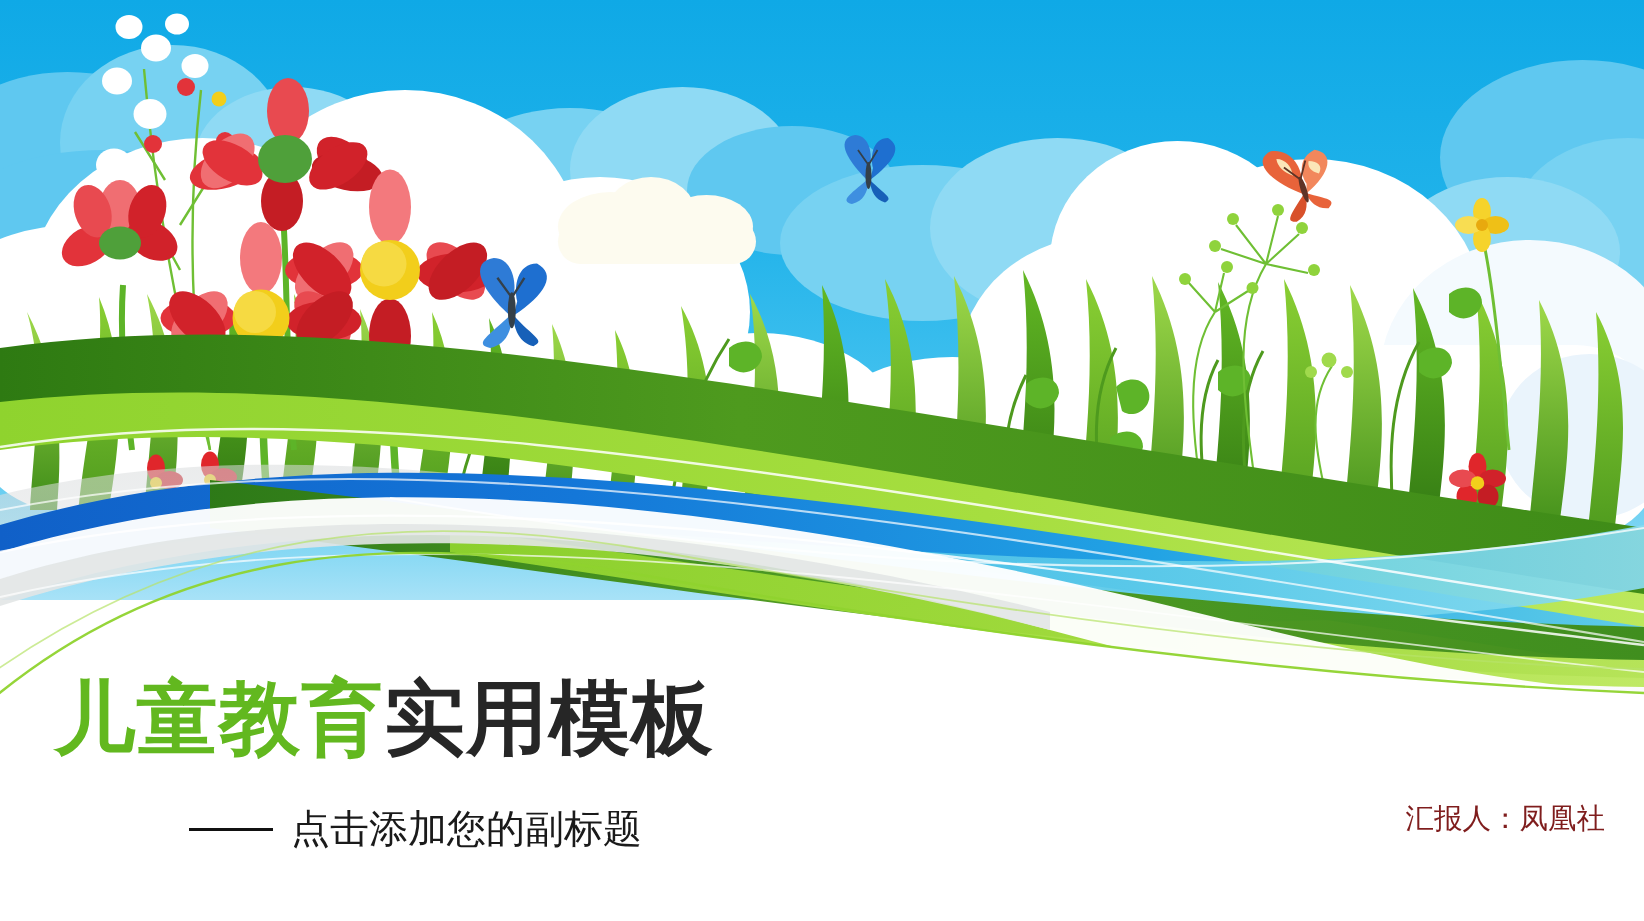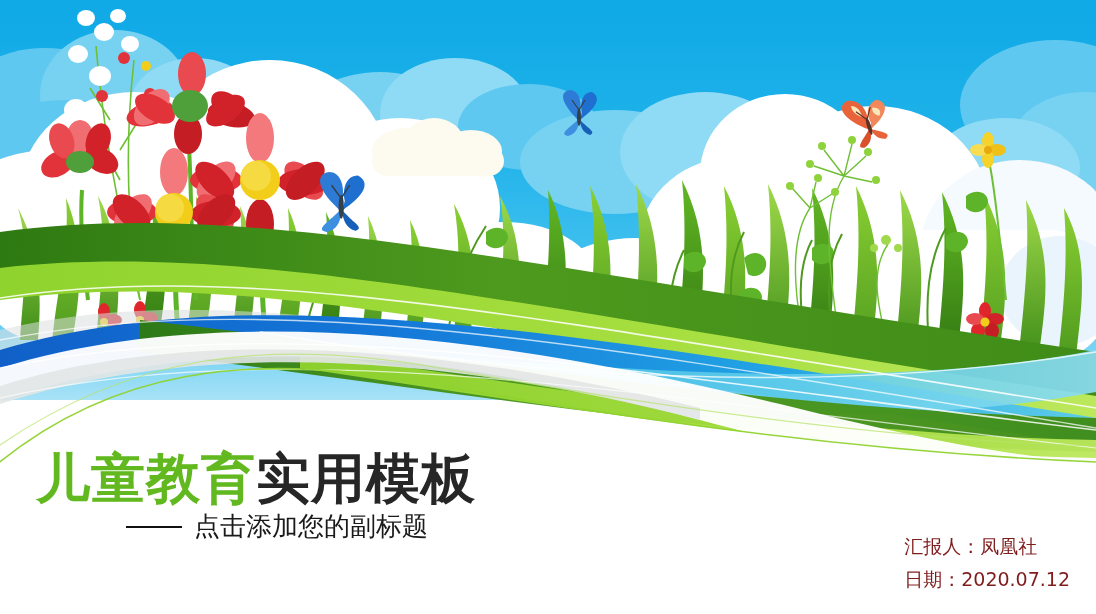--- a/index.html
+++ b/index.html
@@ -29,21 +29,21 @@
   .wavewrap{position:absolute;left:0;top:0;width:1096px;height:614px;pointer-events:none;}
   
   .title{
     position:absolute;left:36px;top:452px;
     font-size:54px;font-weight:bold;letter-spacing:1px;
     line-height:1;white-space:nowrap;
   }
   .title .g{color:#62B81F;}
   .title .d{color:#262626;}
   .subtitle{
-    position:absolute;left:126px;top:509px;
+    position:absolute;left:126px;top:535px;
     font-size:26px;color:#1a1a1a;white-space:nowrap;
     display:flex;align-items:center;gap:12px;
   }
   .dash{display:inline-block;width:56px;height:2px;background:#111;}
   .meta{
     position:absolute;right:26px;top:530px;
     text-align:left;font-size:19px;color:#7f1d1d;line-height:1.75;
   }
   .meta div{white-space:nowrap;}
 </style>
@@ -418,16 +418,15 @@
     <span class="g">儿童教育</span><span class="d">实用模板</span>
   </div>
 
   <div class="subtitle">
     <span class="dash"></span>
     <span>点击添加您的副标题</span>
   </div>
 
   <div class="meta">
     <div>汇报人：凤凰社</div>
-    <div>日期：2020.07.12</div>
   </div>
 
 </div>
 
 </body></html>

